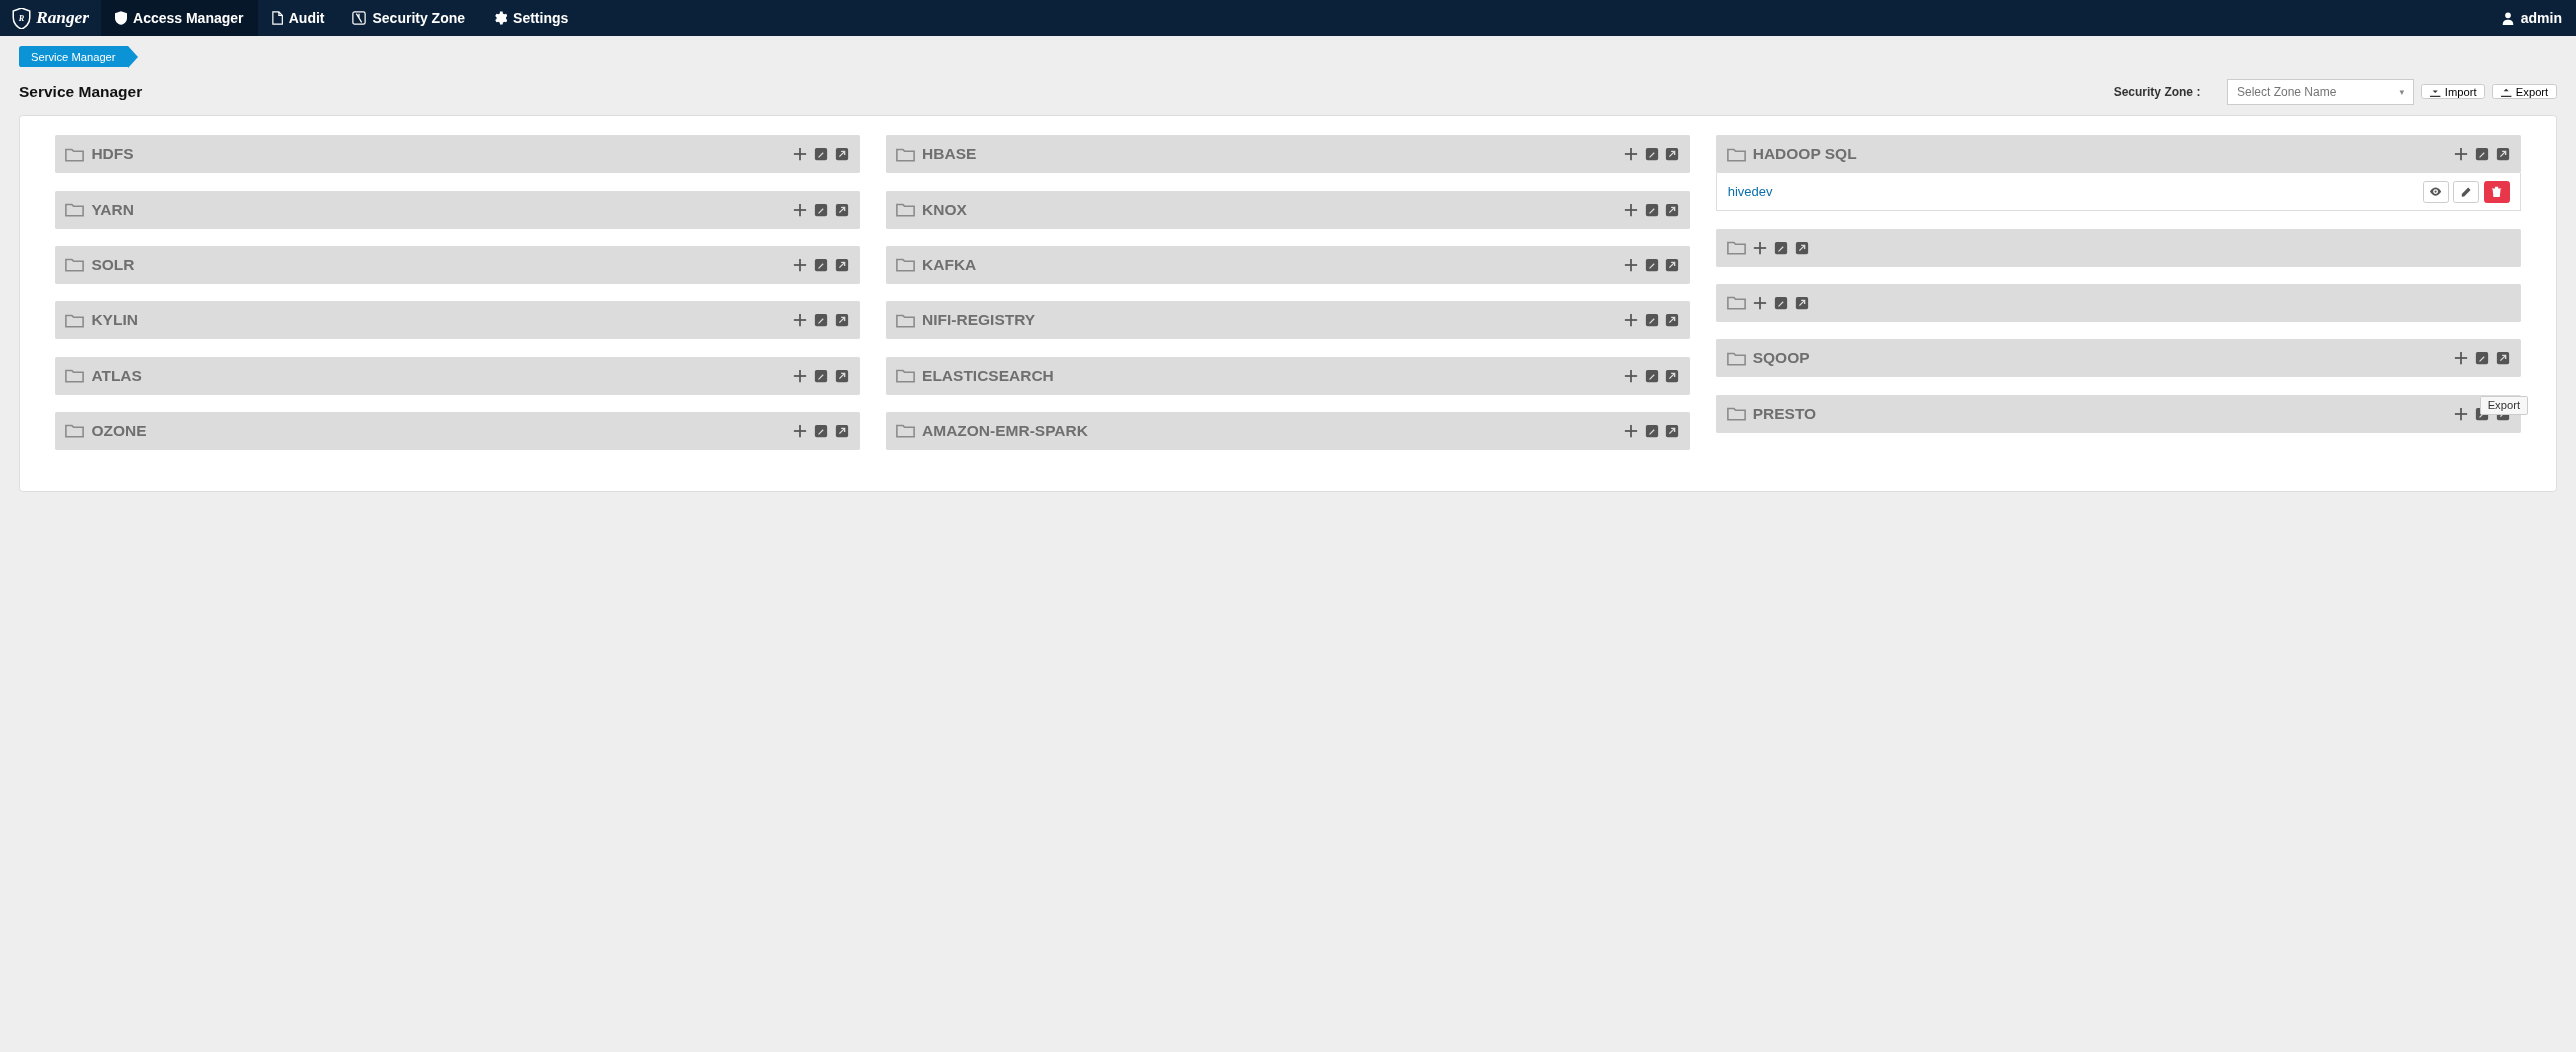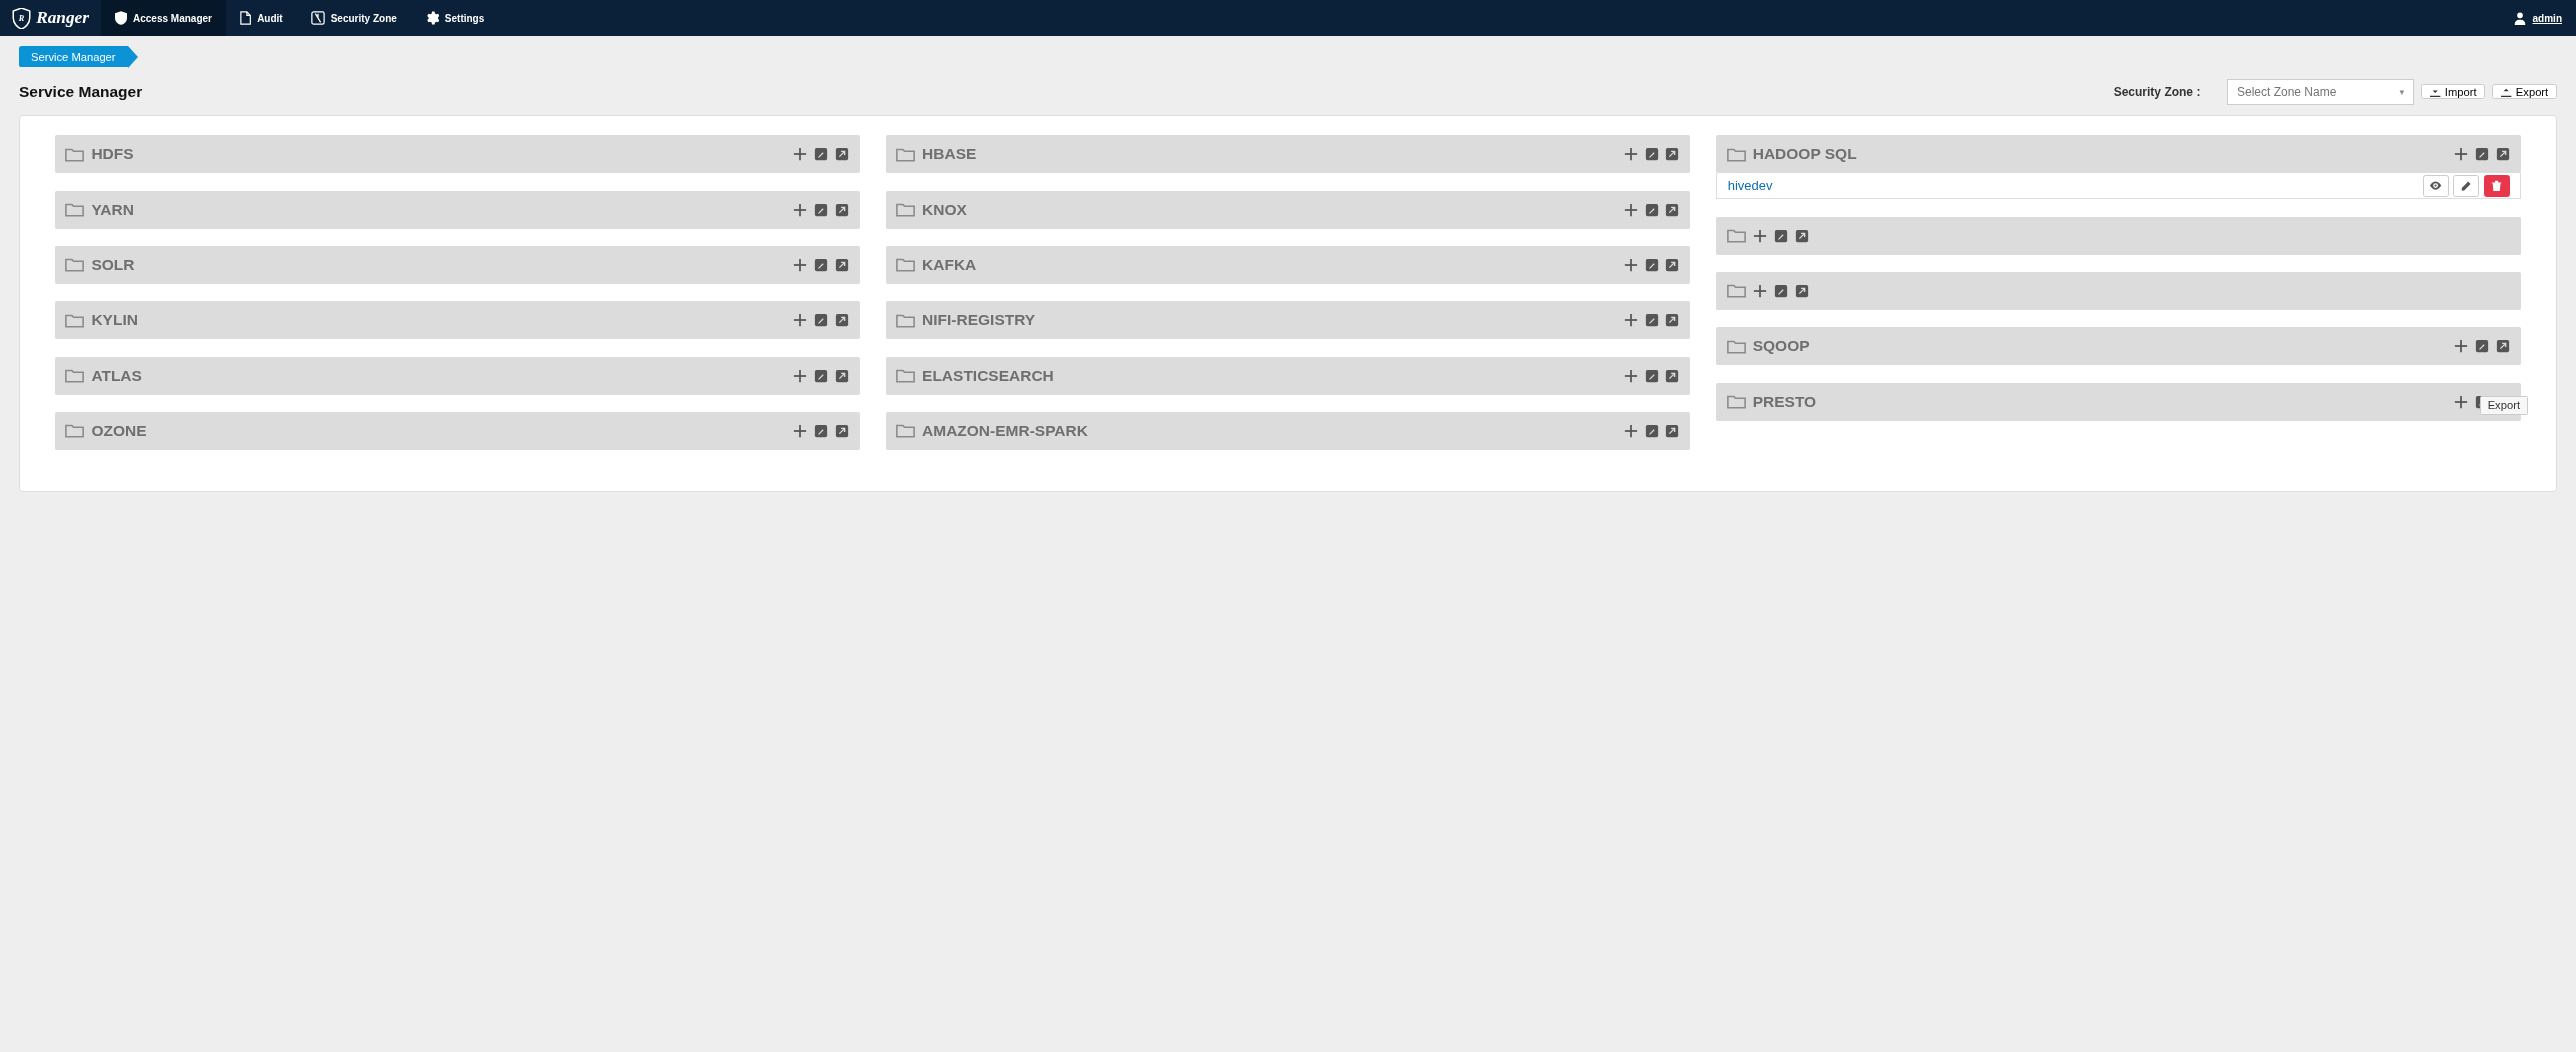--- a/index.html
+++ b/index.html
@@ -2,23 +2,23 @@
 <html><head>
 <meta charset="utf-8">
 <style>
   * { box-sizing: border-box; margin: 0; padding: 0; }
   html, body { font-family: "Helvetica Neue", Helvetica, Arial, sans-serif; background: #eeeeee; color: #333; font-size: 12px; }
   
   .navbar { background: #0b2139; color: #fff; height: 36px; display: flex; align-items: stretch; }
   .brand { display: flex; align-items: center; gap: 5.2px; padding: 0 12px; font-style: italic; font-weight: 700; font-size: 17.3px; font-family: Georgia, "Times New Roman", serif; }
   .brand svg { fill: #fff; }
   .nav-items { display: flex; }
-  .nav-item { display: flex; align-items: center; gap: 6px; padding: 0 14px; color: #fff; cursor: pointer; font-size: 10px; font-weight: 600; }
+  .nav-item { display: flex; align-items: center; gap: 6px; padding: 0 14px; color: #fff; cursor: pointer; font-size: 14px; font-weight: 600; }
   .nav-item.active { background: #06172a; }
-  .nav-right { margin-left: auto; display: flex; text-decoration: underline; }
+  .nav-right { margin-left: auto; display: flex; }
   
   .page { padding: 10.4px 19px; }
   .breadcrumb-wrap { margin-bottom: 12px; }
   .breadcrumb-chip { display: inline-block; background: #0b93d5; color: #fff; font-size: 11.2px; padding: 4.3px 12px; border-radius: 2.6px 0 0 2.6px; position: relative; }
   .breadcrumb-chip::after { content: ""; position: absolute; top: 0; bottom: 0; right: -10.4px; width: 0; height: 0; border-top: 11.2px solid transparent; border-bottom: 11.2px solid transparent; border-left: 10.4px solid #0b93d5; }
   .title-row { display: flex; align-items: center; margin-bottom: 10.4px; }
   .page-title { font-size: 15.5px; font-weight: 700; color: #111; }
   .title-actions { margin-left: auto; display: flex; align-items: center; gap: 7px; }
   .zone-label { font-size: 12px; font-weight: 700; }
   .zone-select { width: 187px; height: 26px; border: 0.9px solid #ccc; background: #fff; color: #888; padding: 0 21px 0 8.6px; font-size: 12px; appearance: none; position: relative; }
@@ -29,21 +29,21 @@
   
   .main-panel { background: #fff; border: 0.9px solid #ddd; border-radius: 3.5px; padding: 19px 35px 41px; position: relative; }
   .svc-grid { display: grid; grid-template-columns: repeat(3, 1fr); column-gap: 26px; row-gap: 17.3px; align-items: start; }
   .svc-col { display: flex; flex-direction: column; gap: 17.3px; }
   .svc-block { }
   .svc-header { background: #dcdcdc; height: 38px; display: flex; align-items: center; padding: 0 10.4px; border-radius: 1.7px; }
   .svc-header .folder-ic { color: #888; margin-right: 7px; display: flex; }
   .svc-name { font-size: 15.5px; font-weight: 700; color: #6f6f6f; flex: 1; }
   .svc-actions { display: flex; gap: 5.2px; }
   .svc-actions .ic { width: 15.5px; height: 15.5px; color: #555; cursor: pointer; display: flex; align-items: center; justify-content: center; }
-  .svc-instance-row { border: 0.9px solid #ddd; border-top: none; height: 26px; display: flex; align-items: center; padding: 0 10.4px; background: #fff; }
+  .svc-instance-row { border: 0.9px solid #ddd; border-top: none; height: 38px; display: flex; align-items: center; padding: 0 10.4px; background: #fff; }
   .svc-instance-link { color: #0b6fad; font-size: 13px; text-decoration: none; cursor: pointer; }
   .inst-actions { margin-left: auto; display: flex; gap: 4.3px; }
   .inst-btn { width: 26px; height: 22.5px; border: 0.9px solid #ccc; background: #fff; border-radius: 2.6px; display: flex; align-items: center; justify-content: center; cursor: pointer; }
   .inst-btn.del { background: #e8374a; border-color: #e8374a; color: #fff; }
   .inst-btn svg { width: 11.2px; height: 11.2px; fill: #555; }
   .inst-btn.del svg { fill: #fff; }
   
   .tooltip { position: absolute; right: 28px; bottom: 76px; background: #f7f7f7; border: 0.9px solid #ccc; padding: 2.6px 7px; font-size: 11.2px; border-radius: 1.7px; }
   svg { display: block; }
 </style>

